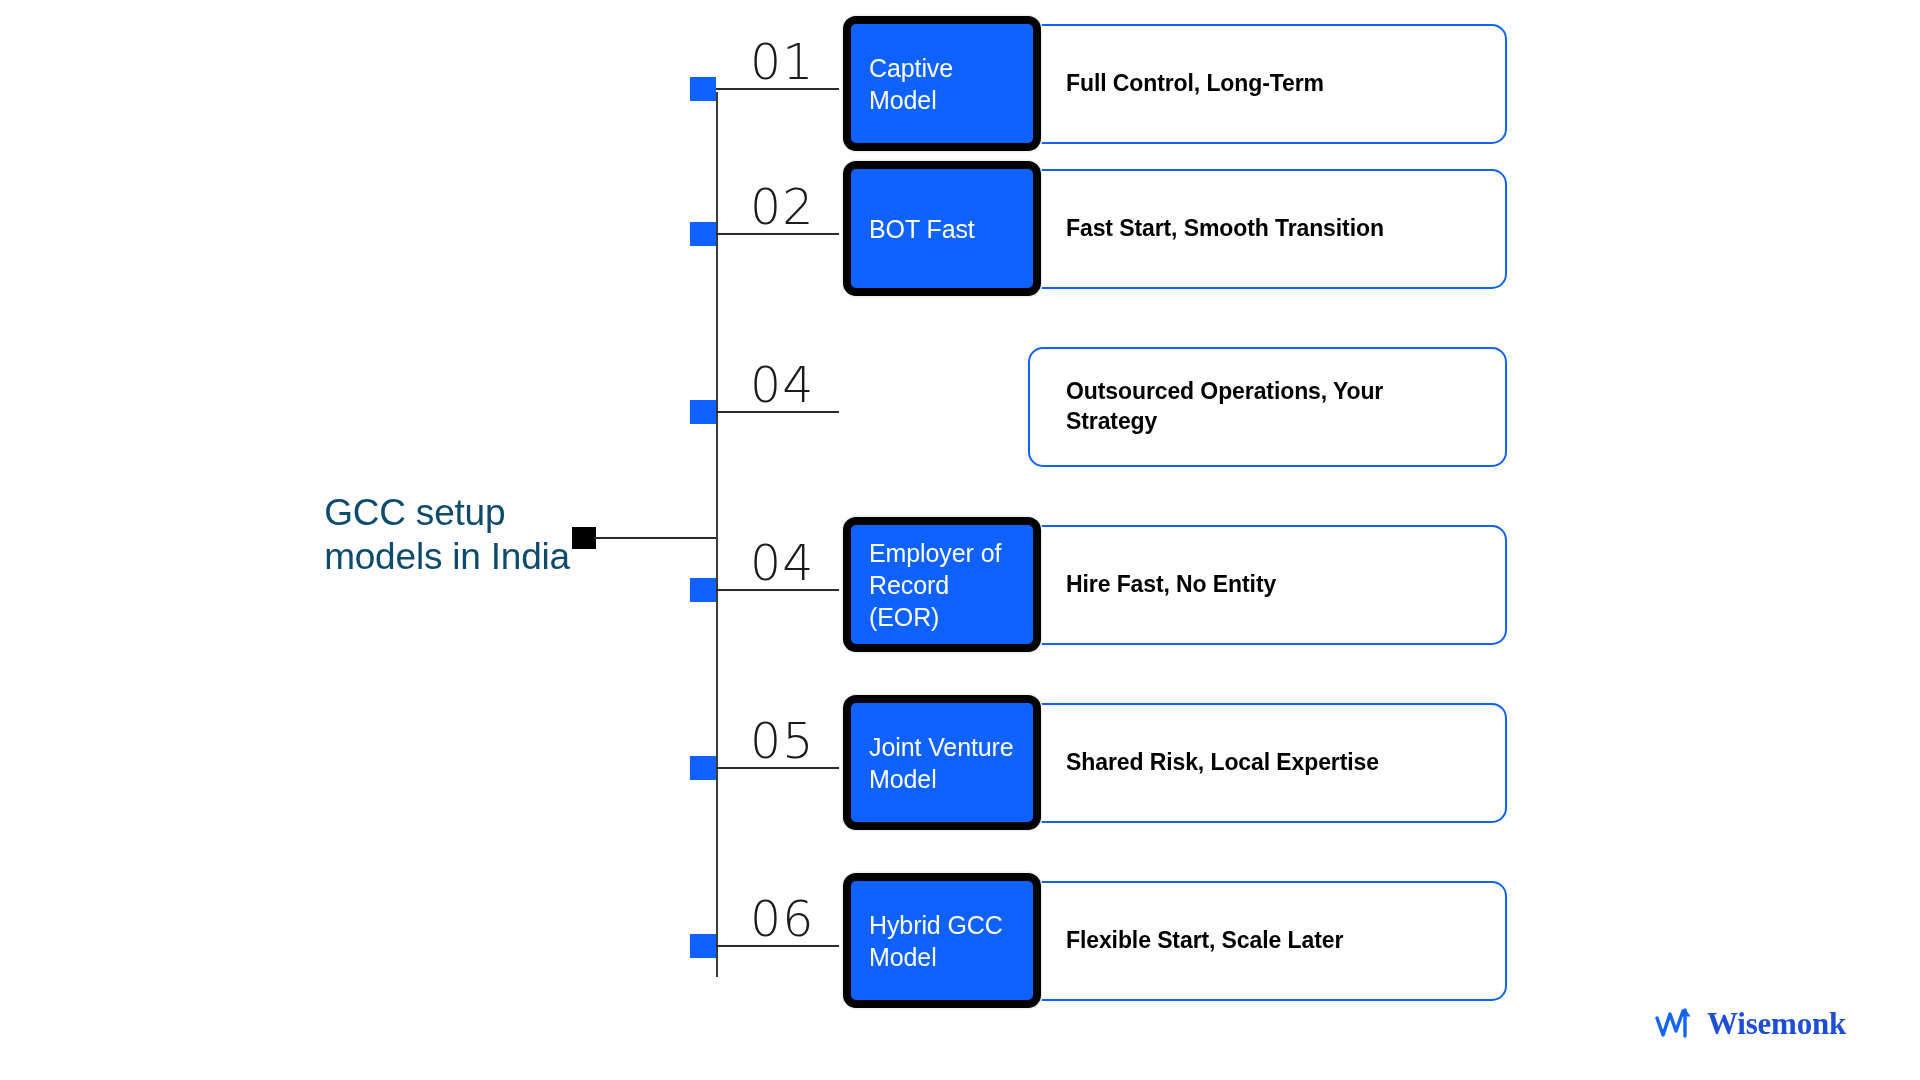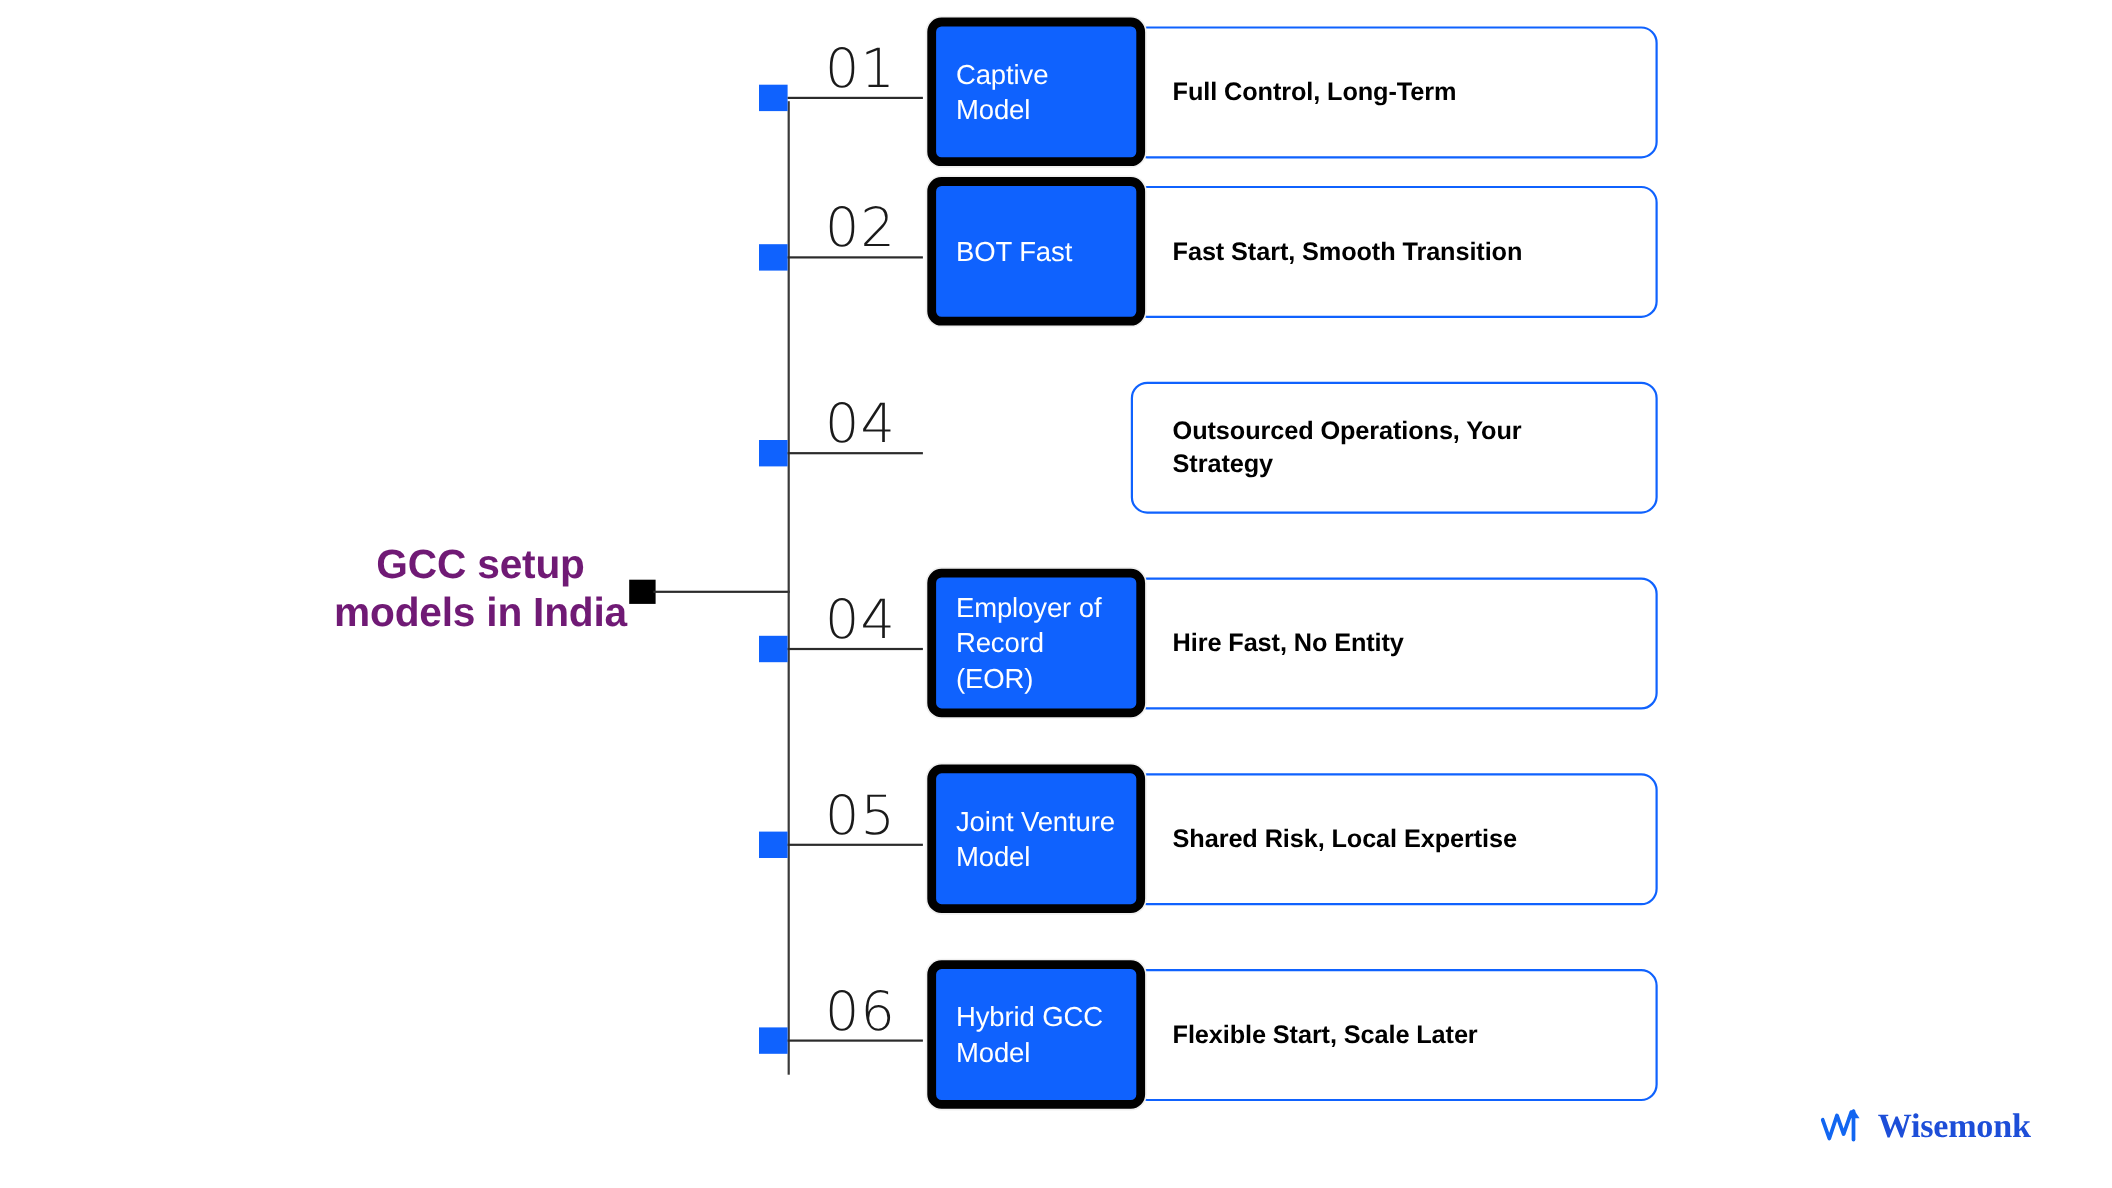--- a/index.html
+++ b/index.html
@@ -30,24 +30,23 @@
     left: 240px;
     top: 490px;
     width: 330px;
     height: 90px;
     display: flex;
     align-items: center;
     justify-content: flex-end;
   }
   .hub-title {
     font-size: 37px;
-    font-weight: 700;
-    color: #701a75;
+    font-weight: 400;
+    color: #0c4a6e;
     line-height: 1.18;
-    text-align: center;
     letter-spacing: -0.2px;
     white-space: pre-line;
   }
   .hub-square {
     position: absolute;
     left: 572px;
     top: 527px;
     width: 24px;
     height: 22px;
     background: #000000;

